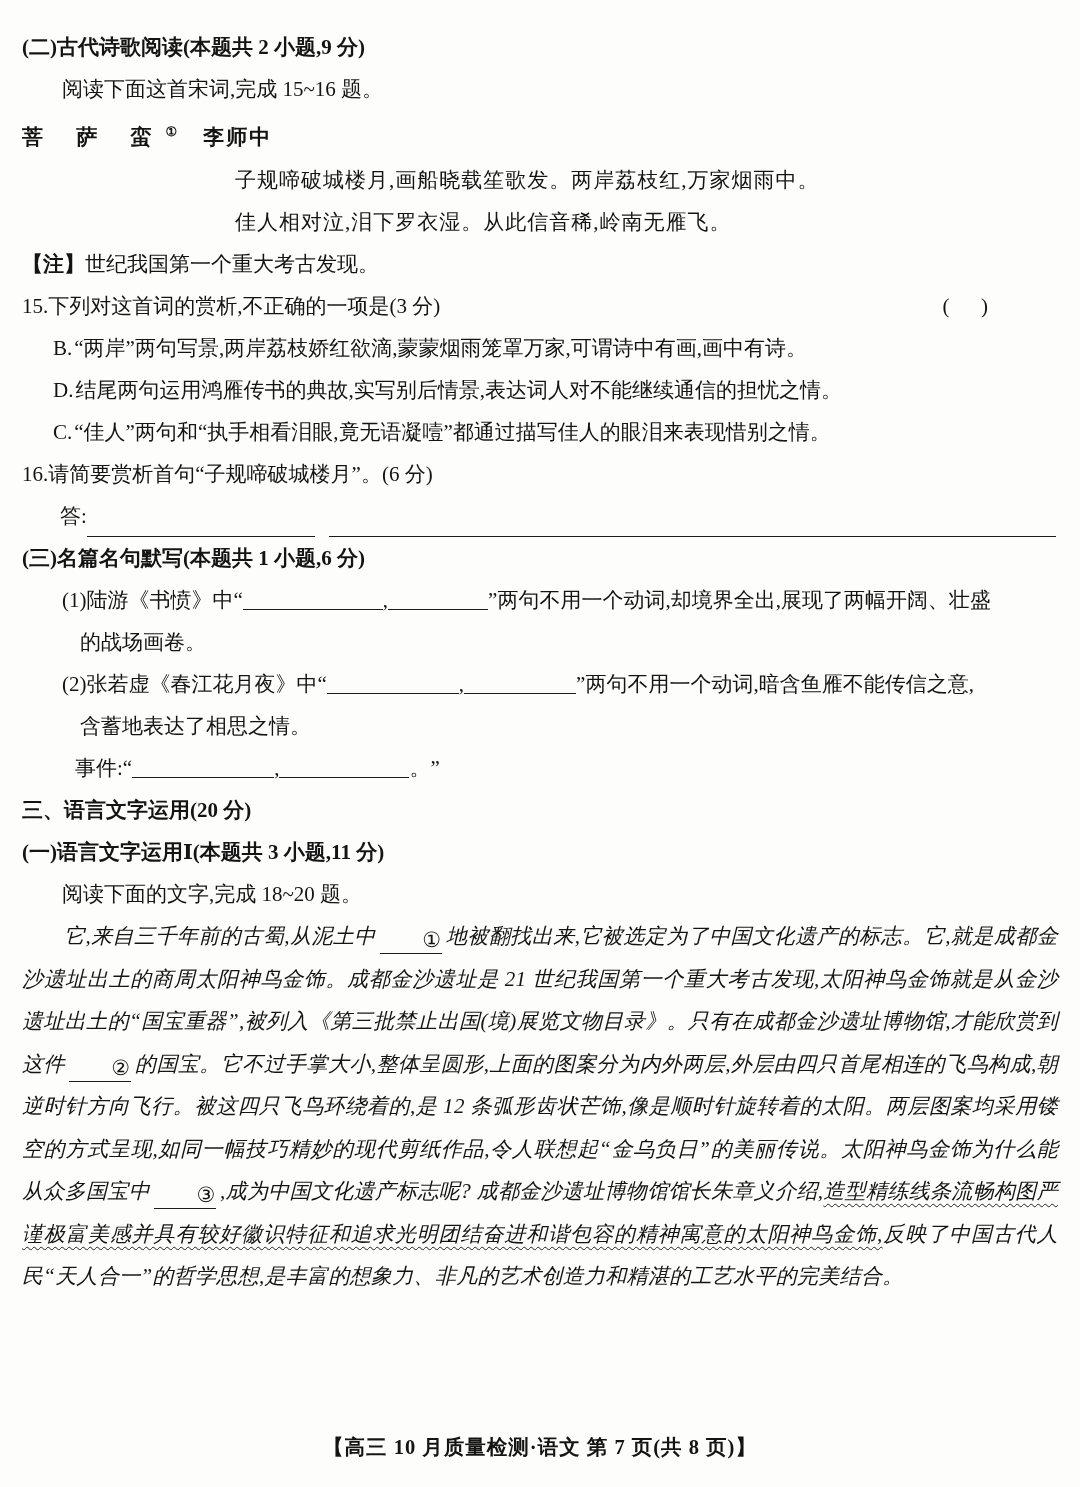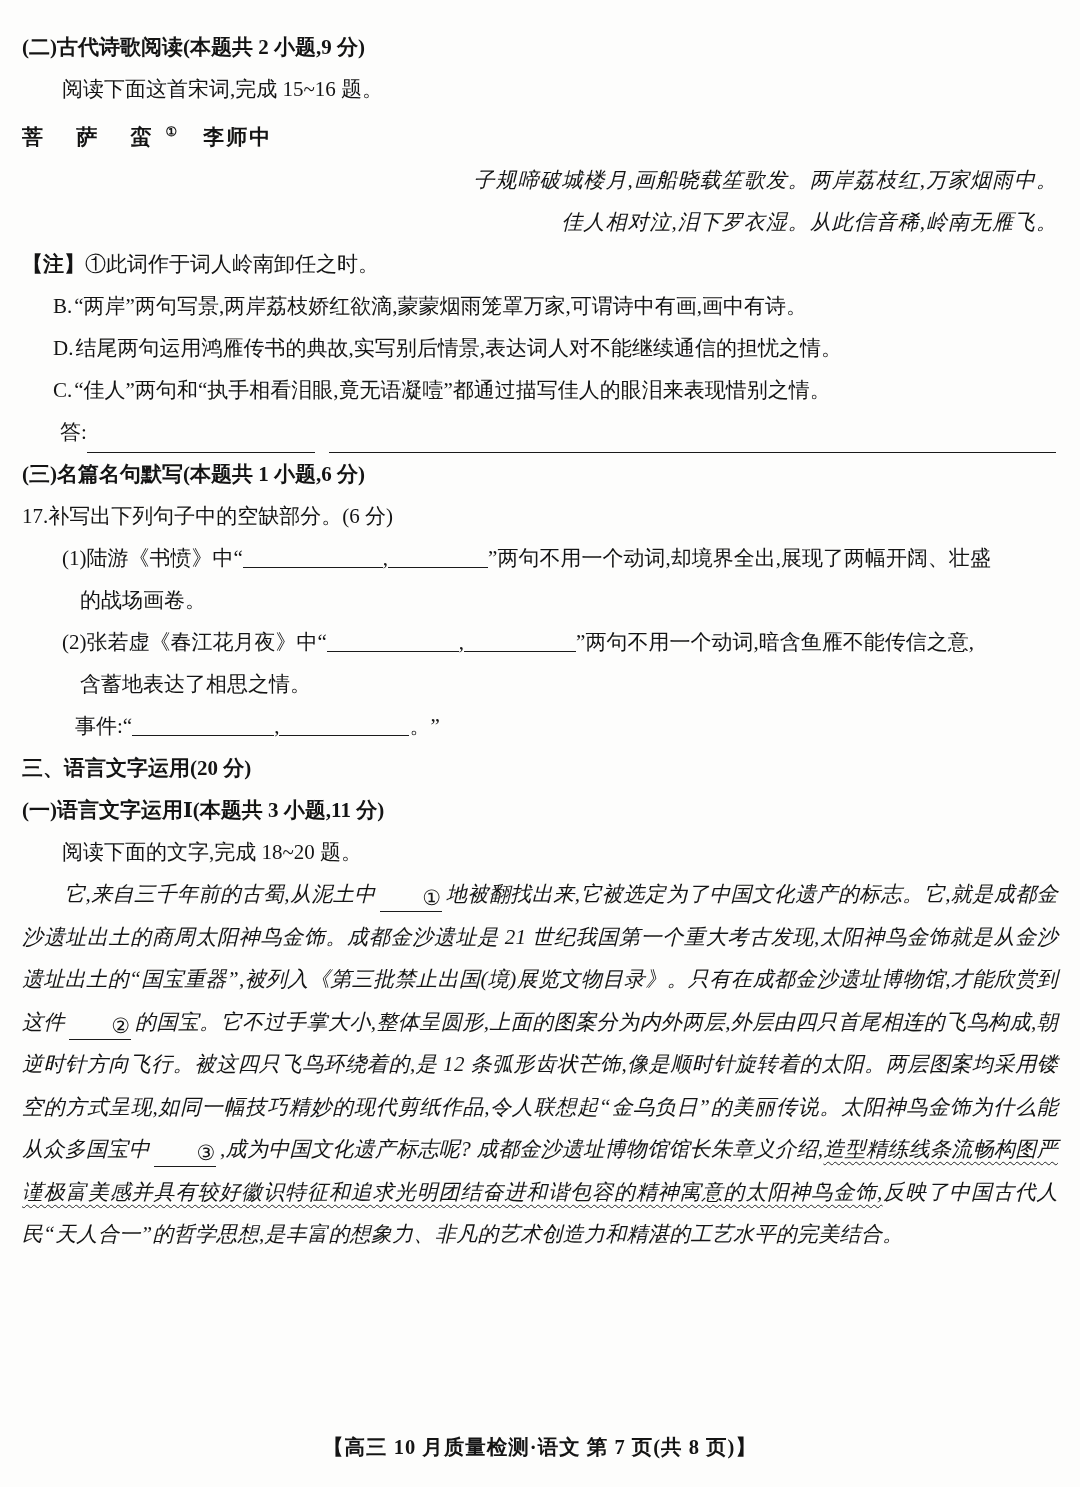--- a/index.html
+++ b/index.html
@@ -19,21 +19,21 @@
     overflow:hidden;
   }
   .line { line-height:42px; white-space:nowrap; position:relative; }
   .bold { font-weight:bold; }
   .indent-intro { padding-left:40px; }
   .indent-opt { padding-left:31px; }
   .indent-item { padding-left:40px; }
   .indent-cont { padding-left:58px; }
   .indent-cont2 { padding-left:53px; }
   .indent-ans { padding-left:38px; }
-  .poem-line { padding-left:213px; font-style:italic; letter-spacing:1px;text-align:right; }
+  .poem-line { padding-left:213px; letter-spacing:1px; }
   .poem-title { text-align:left; font-weight:bold; line-height:44px; }
   .poem-title .t { letter-spacing:14px; }
   .poem-title .sup { vertical-align:super; font-size:13px; letter-spacing:0; }
   .poem-title .author { margin-left:26px; letter-spacing:2px; }
   .bracket { position:absolute; right:70px; top:0; white-space:pre; }
   .ul-blank { display:inline-block; border-bottom:1.6px solid #1b1b1b; height:21px; vertical-align:-3px; }
   .num-blank {
     display:inline-block; width:62px; text-align:center;
     border-bottom:1.6px solid #1b1b1b; height:26px; line-height:26px;
     vertical-align:-4px; margin:0 4px;
@@ -72,41 +72,45 @@
   <div class="line indent-intro">阅读下面这首宋词,完成 15~16 题。</div>
 
   <div class="poem-title">
     <span class="t">菩 萨 蛮</span><span class="sup">①</span><span class="author">李师中</span>
   </div>
 
   <div class="line poem-line">子规啼破城楼月,画船晓载笙歌发。两岸荔枝红,万家烟雨中。</div>
   <div class="line poem-line">佳人相对泣,泪下罗衣湿。从此信音稀,岭南无雁飞。</div>
 
   <div class="line">
-    <span class="bold">【注】</span><span>①此词作于词人岭南卸任之时。</span>
+    <span class="bold">【注】</span><span>世纪我国第一个重大考古发现。</span>
   </div>
 
+  <div class="line">
+    <span>15.下列对这首词的赏析,不正确的一项是(3 分)</span>
+    <span class="bracket">(      )</span>
+  </div>
   <div class="line indent-opt">
     <span class="opt-label">B.</span><span>“两岸”两句写景,两岸荔枝娇红欲滴,蒙蒙烟雨笼罩万家,可谓诗中有画,画中有诗。</span>
   </div>
   <div class="line indent-opt">
     <span class="opt-label">D.</span><span>结尾两句运用鸿雁传书的典故,实写别后情景,表达词人对不能继续通信的担忧之情。</span>
   </div>
   <div class="line indent-opt">
     <span class="opt-label">C.</span><span>“佳人”两句和“执手相看泪眼,竟无语凝噎”都通过描写佳人的眼泪来表现惜别之情。</span>
   </div>
 
+  <div class="line">16.请简要赏析首句“子规啼破城楼月”。(6 分)</div>
   <div class="ans-row indent-ans">
     <span>答:</span>
     <span class="ans-fill1"></span>
     <span class="ans-fill2"></span>
   </div>
 
   <div class="line bold">(三)名篇名句默写(本题共 1 小题,6 分)</div>
-  <div class="line">17.补写出下列句子中的空缺部分。(6 分)</div>
 
   <div class="line indent-item">
     <span>(1)陆游《书愤》中“</span><span class="ul-blank" style="width:140px"></span><span>,</span><span class="ul-blank" style="width:100px"></span><span>”两句不用一个动词,却境界全出,展现了两幅开阔、壮盛</span>
   </div>
   <div class="line indent-cont">的战场画卷。</div>
 
   <div class="line indent-item">
     <span>(2)张若虚《春江花月夜》中“</span><span class="ul-blank" style="width:132px"></span><span>,</span><span class="ul-blank" style="width:112px"></span><span>”两句不用一个动词,暗含鱼雁不能传信之意,</span>
   </div>
   <div class="line indent-cont">含蓄地表达了相思之情。</div>

